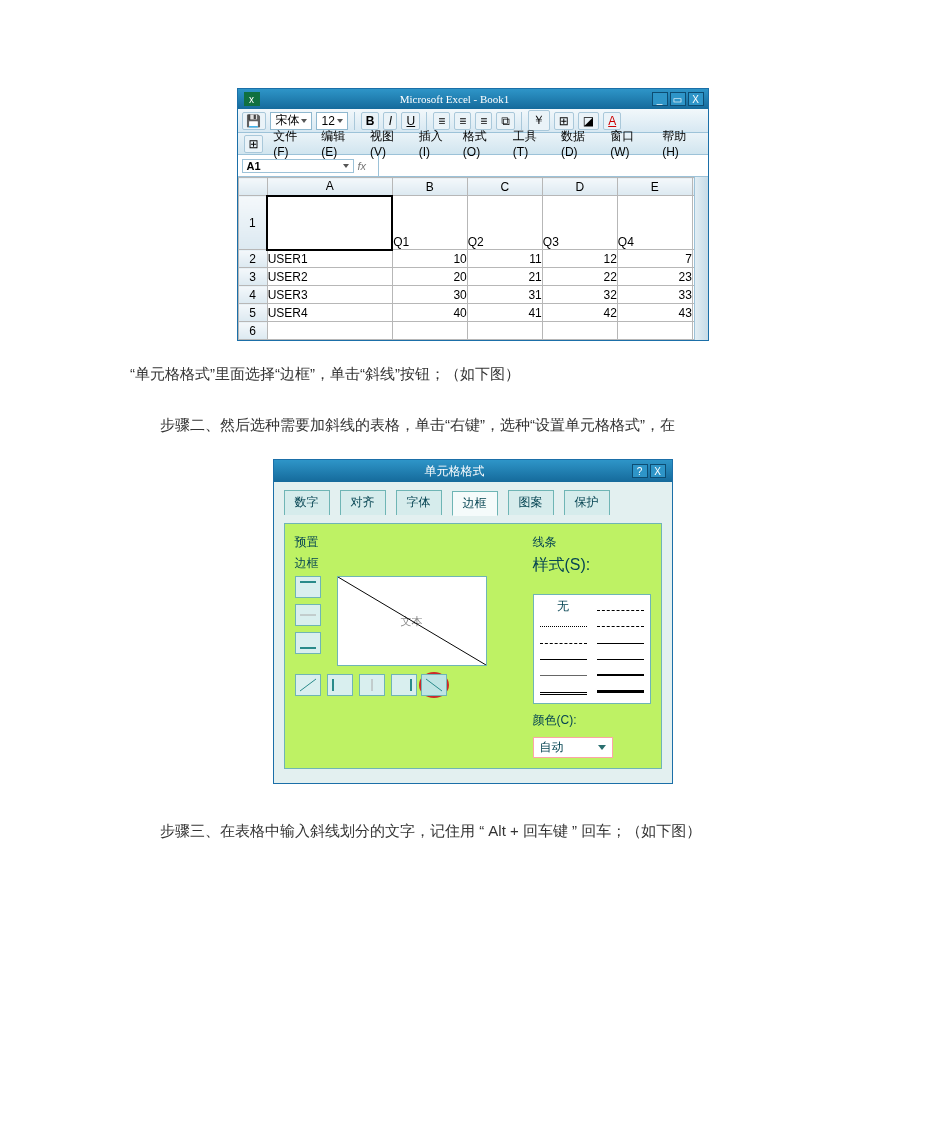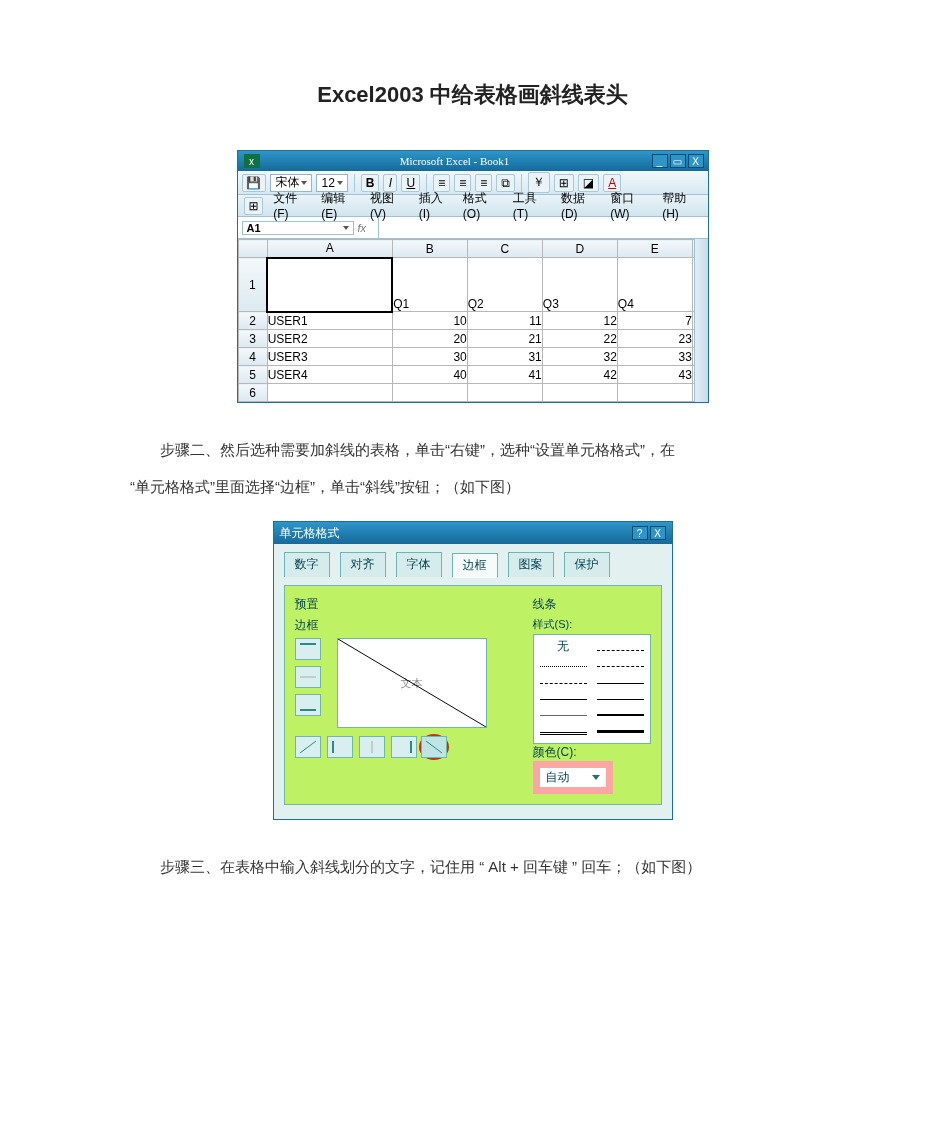--- a/index.html
+++ b/index.html
@@ -125,21 +125,21 @@
     font-family: "SimSun","Microsoft YaHei", Tahoma, sans-serif;
     font-size: 12px;
     color:#054452;
   }
   .dlg-titlebar {
     background: linear-gradient(#2e95c8,#156a9b);
     color:#fff;
     height:22px; display:flex; align-items:center; padding:0 6px;
     font-size:12px;
   }
-  .dlg-titlebar .dlg-title { flex:1; }
+  .dlg-titlebar .dlg-title { flex:1; text-align:center;}
   .dlg-body { padding:8px 10px 14px 10px; background:#e3f0f0;}
   .dlg-tabs { display:flex; gap:0; margin-bottom:8px;}
   .dlg-tab {
     padding:3px 10px;
     border:1px solid #6fb5b5;
     border-bottom:none;
     background:#d6ecec;
     margin-right:10px;
     cursor:default;
   }
@@ -191,31 +191,30 @@
     display:grid; grid-template-columns:1fr 1fr; gap:4px 10px;
     height:110px;
   }
   .ls { height:10px; border-bottom:1px solid #000;}
   .ls.none { border:none; text-align:center; line-height:10px;}
   .ls.dash { border-bottom:1px dashed #000;}
   .ls.dashdot { border-bottom:1px dashed #000;}
   .ls.dot { border-bottom:1px dotted #000;}
   .ls.thick { border-bottom:2px solid #000;}
   .ls.med { border-bottom:1.5px solid #000;}
-  .color-row { display:flex; gap:6px; align-items:center; margin-top:0;}
-  .color-sel { border:7px solid #fca5a5; background:#fff; padding:1px 6px; display:inline-flex; align-items:center; gap:6px; width:80px; justify-content:space-between;}
+  .color-row { display:flex; gap:6px; align-items:center; margin-top:8px;}
+  .color-sel { border:1px solid #fca5a5; background:#fff; padding:1px 6px; display:inline-flex; align-items:center; gap:6px; width:80px; justify-content:space-between;}
   .dd-arrow { width:0;height:0;border-left:4px solid transparent;border-right:4px solid transparent;border-top:5px solid #2a6f6f;}
   .tri { width:0;height:0;border-left:3px solid transparent;border-right:3px solid transparent;border-top:4px solid #555;}
   .clear { clear:both;}
 </style>
 </head>
 <body>
 
 <div class="page">
-  <h1>Excel2003 中给表格画斜线表头</h1>
 
 
   <div class="fig">
     <div class="excel-window">
 
       <div class="ex-titlebar">
         <span class="ex-ctrl" style="background:#107040;color:#fff;border:none;">x</span>
         <span class="ex-title">Microsoft Excel - Book1</span>
         <span class="ex-ctrl">_</span>
         <span class="ex-ctrl">▭</span>
@@ -336,22 +335,22 @@
             <td class="cell"></td>
             <td></td>
           </tr>
         </tbody>
           </table>
         <div class="scroll-v"></div>
       </div>
     </div>
   </div>
 
+  <div class="step noindent" style="margin-top:-14px;">“单元格格式”里面选择“边框”，单击“斜线”按钮；（如下图）</div>
   <div class="step">步骤二、然后选种需要加斜线的表格，单击“右键”，选种“设置单元格格式”，在</div>
-  <div class="step noindent" style="margin-top:-14px;">“单元格格式”里面选择“边框”，单击“斜线”按钮；（如下图）</div>
 
   <div class="fig">
     <div class="dlg">
       <div class="dlg-titlebar">
         <span class="dlg-title">单元格格式</span>
         <span class="ex-ctrl">?</span>
         <span class="ex-ctrl">X</span>
       </div>
       <div class="dlg-body">
         <div class="dlg-tabs">
@@ -419,21 +418,21 @@
                       <line x1="1" y1="1" x2="17" y2="13" stroke="#2a8a8a"></line>
                     </svg>
                   </div>
               </div>
             </div>
             <div class="clear"></div>
           </div>
 
           <div class="dlg-right">
             <div class="grp-title">线条</div>
-            <div style="font-size:11px;margin-bottom:2px;">样式(S):</div>
+            <div style="font-size:16px;margin-bottom:18px;">样式(S):</div>
             <div class="style-panel">
               <div class="ls none">无</div>
               <div class="ls dashdot"></div>
               <div class="ls dot"></div>
               <div class="ls dash"></div>
               <div class="ls dash"></div>
               <div class="ls med"></div>
               <div class="ls"></div>
               <div class="ls med"></div>
               <div class="ls" style="border-bottom:1px solid #666"></div>

